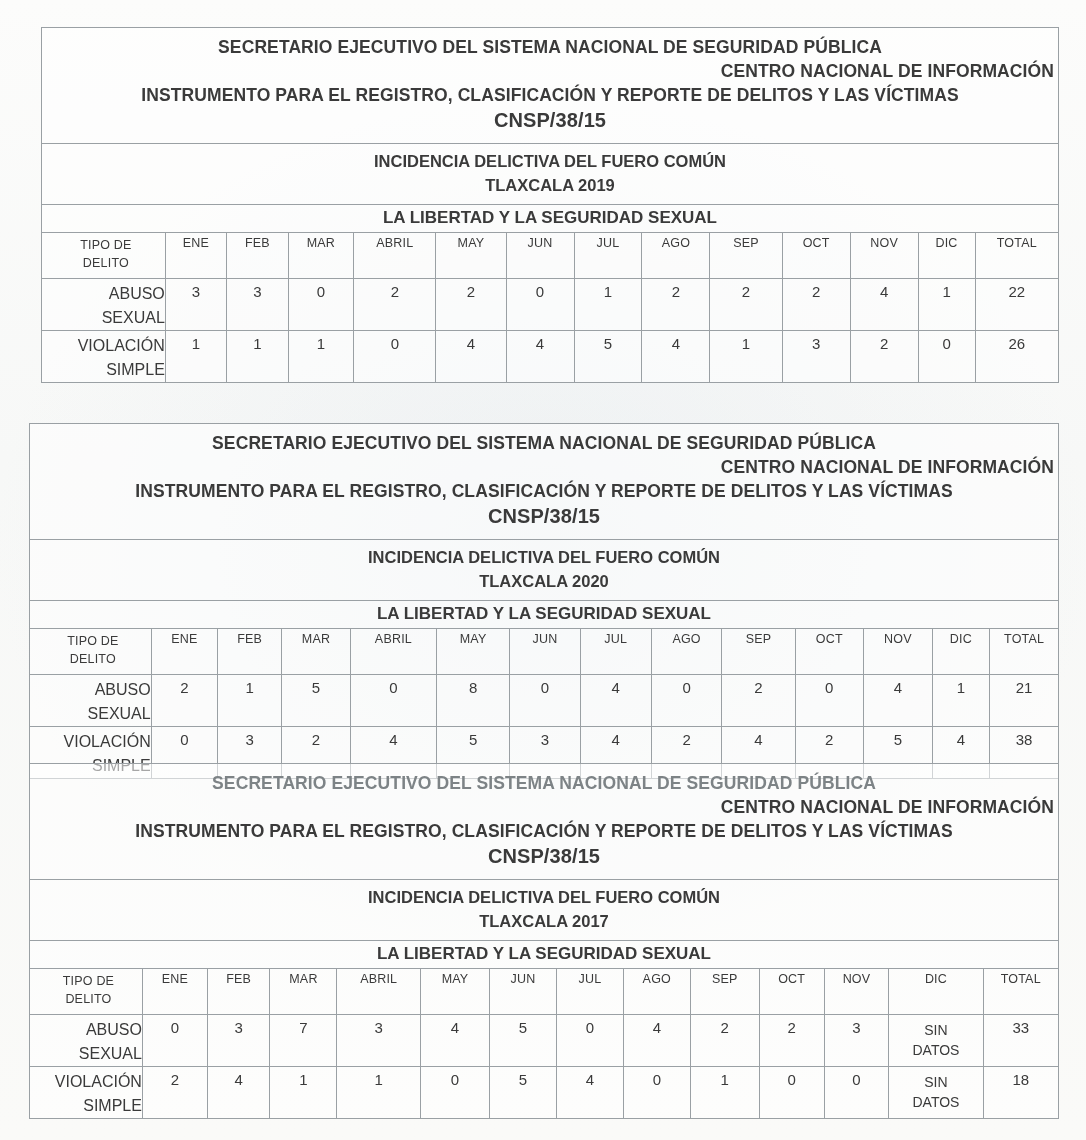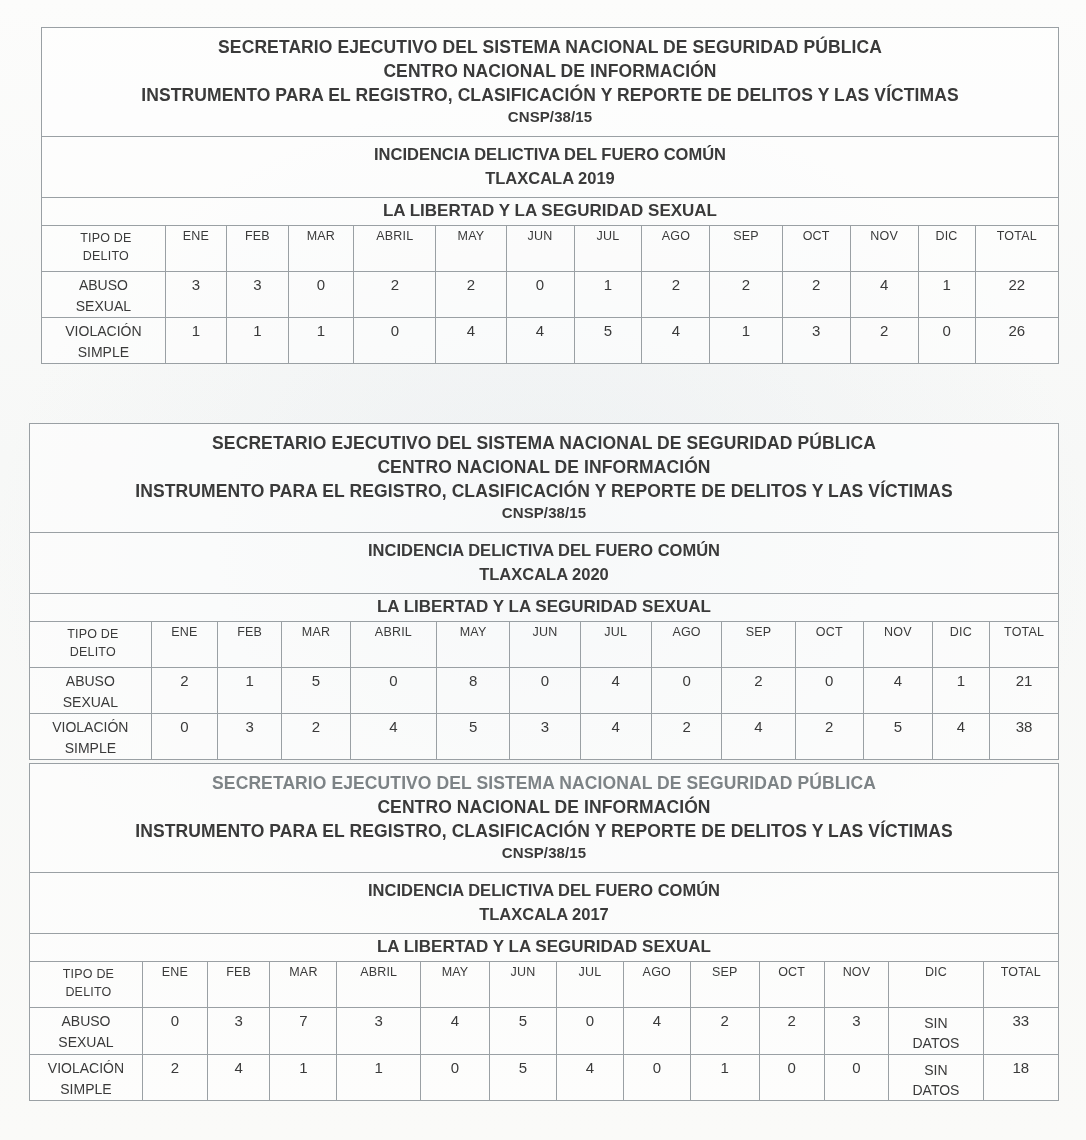--- a/index.html
+++ b/index.html
@@ -43,23 +43,23 @@
   .hdr-block {
     padding: 7px 4px 8px 4px !important;
     line-height: 1.38;
   }
   .hdr-line {
     display: block;
     font-weight: bold;
     letter-spacing: 0.1px;
   }
   .l-big   { font-size: 17.5px; }
-  .l-mid   { font-size: 17.5px; }
+  .l-mid   { font-size: 17.5px; text-align: right; }
   .l-wide  { font-size: 17.5px; }
-  .l-code  { font-size: 15px; }
+  .l-code  { font-size: 20px; }
 
   .sub-block {
     padding: 6px 4px 6px 4px !important;
     line-height: 1.45;
   }
   .sub-line { display:block; font-size: 16.5px; font-weight: bold; }
 
   .sexual-block {
     padding: 3px 4px 4px 4px !important;
   }
@@ -80,23 +80,24 @@
   }
   .colhead td.firstcol span { display: block; }
 
   .datarow td {
     font-size: 15px;
     height: 44px;
     vertical-align: top;
     padding-top: 4px;
   }
   .datarow td.firstcol {
-    font-size: 14px;
+    font-size: 16px;
     line-height: 1.5;
     padding-top: 3px;
+    text-align: right;
   }
   .datarow td.firstcol span { display:block; }
   .datarow td.nodata {
     font-size: 14px;
     line-height: 1.45;
     padding-top: 5px;
   }
   .datarow td.nodata span { display:block; }
 
   

